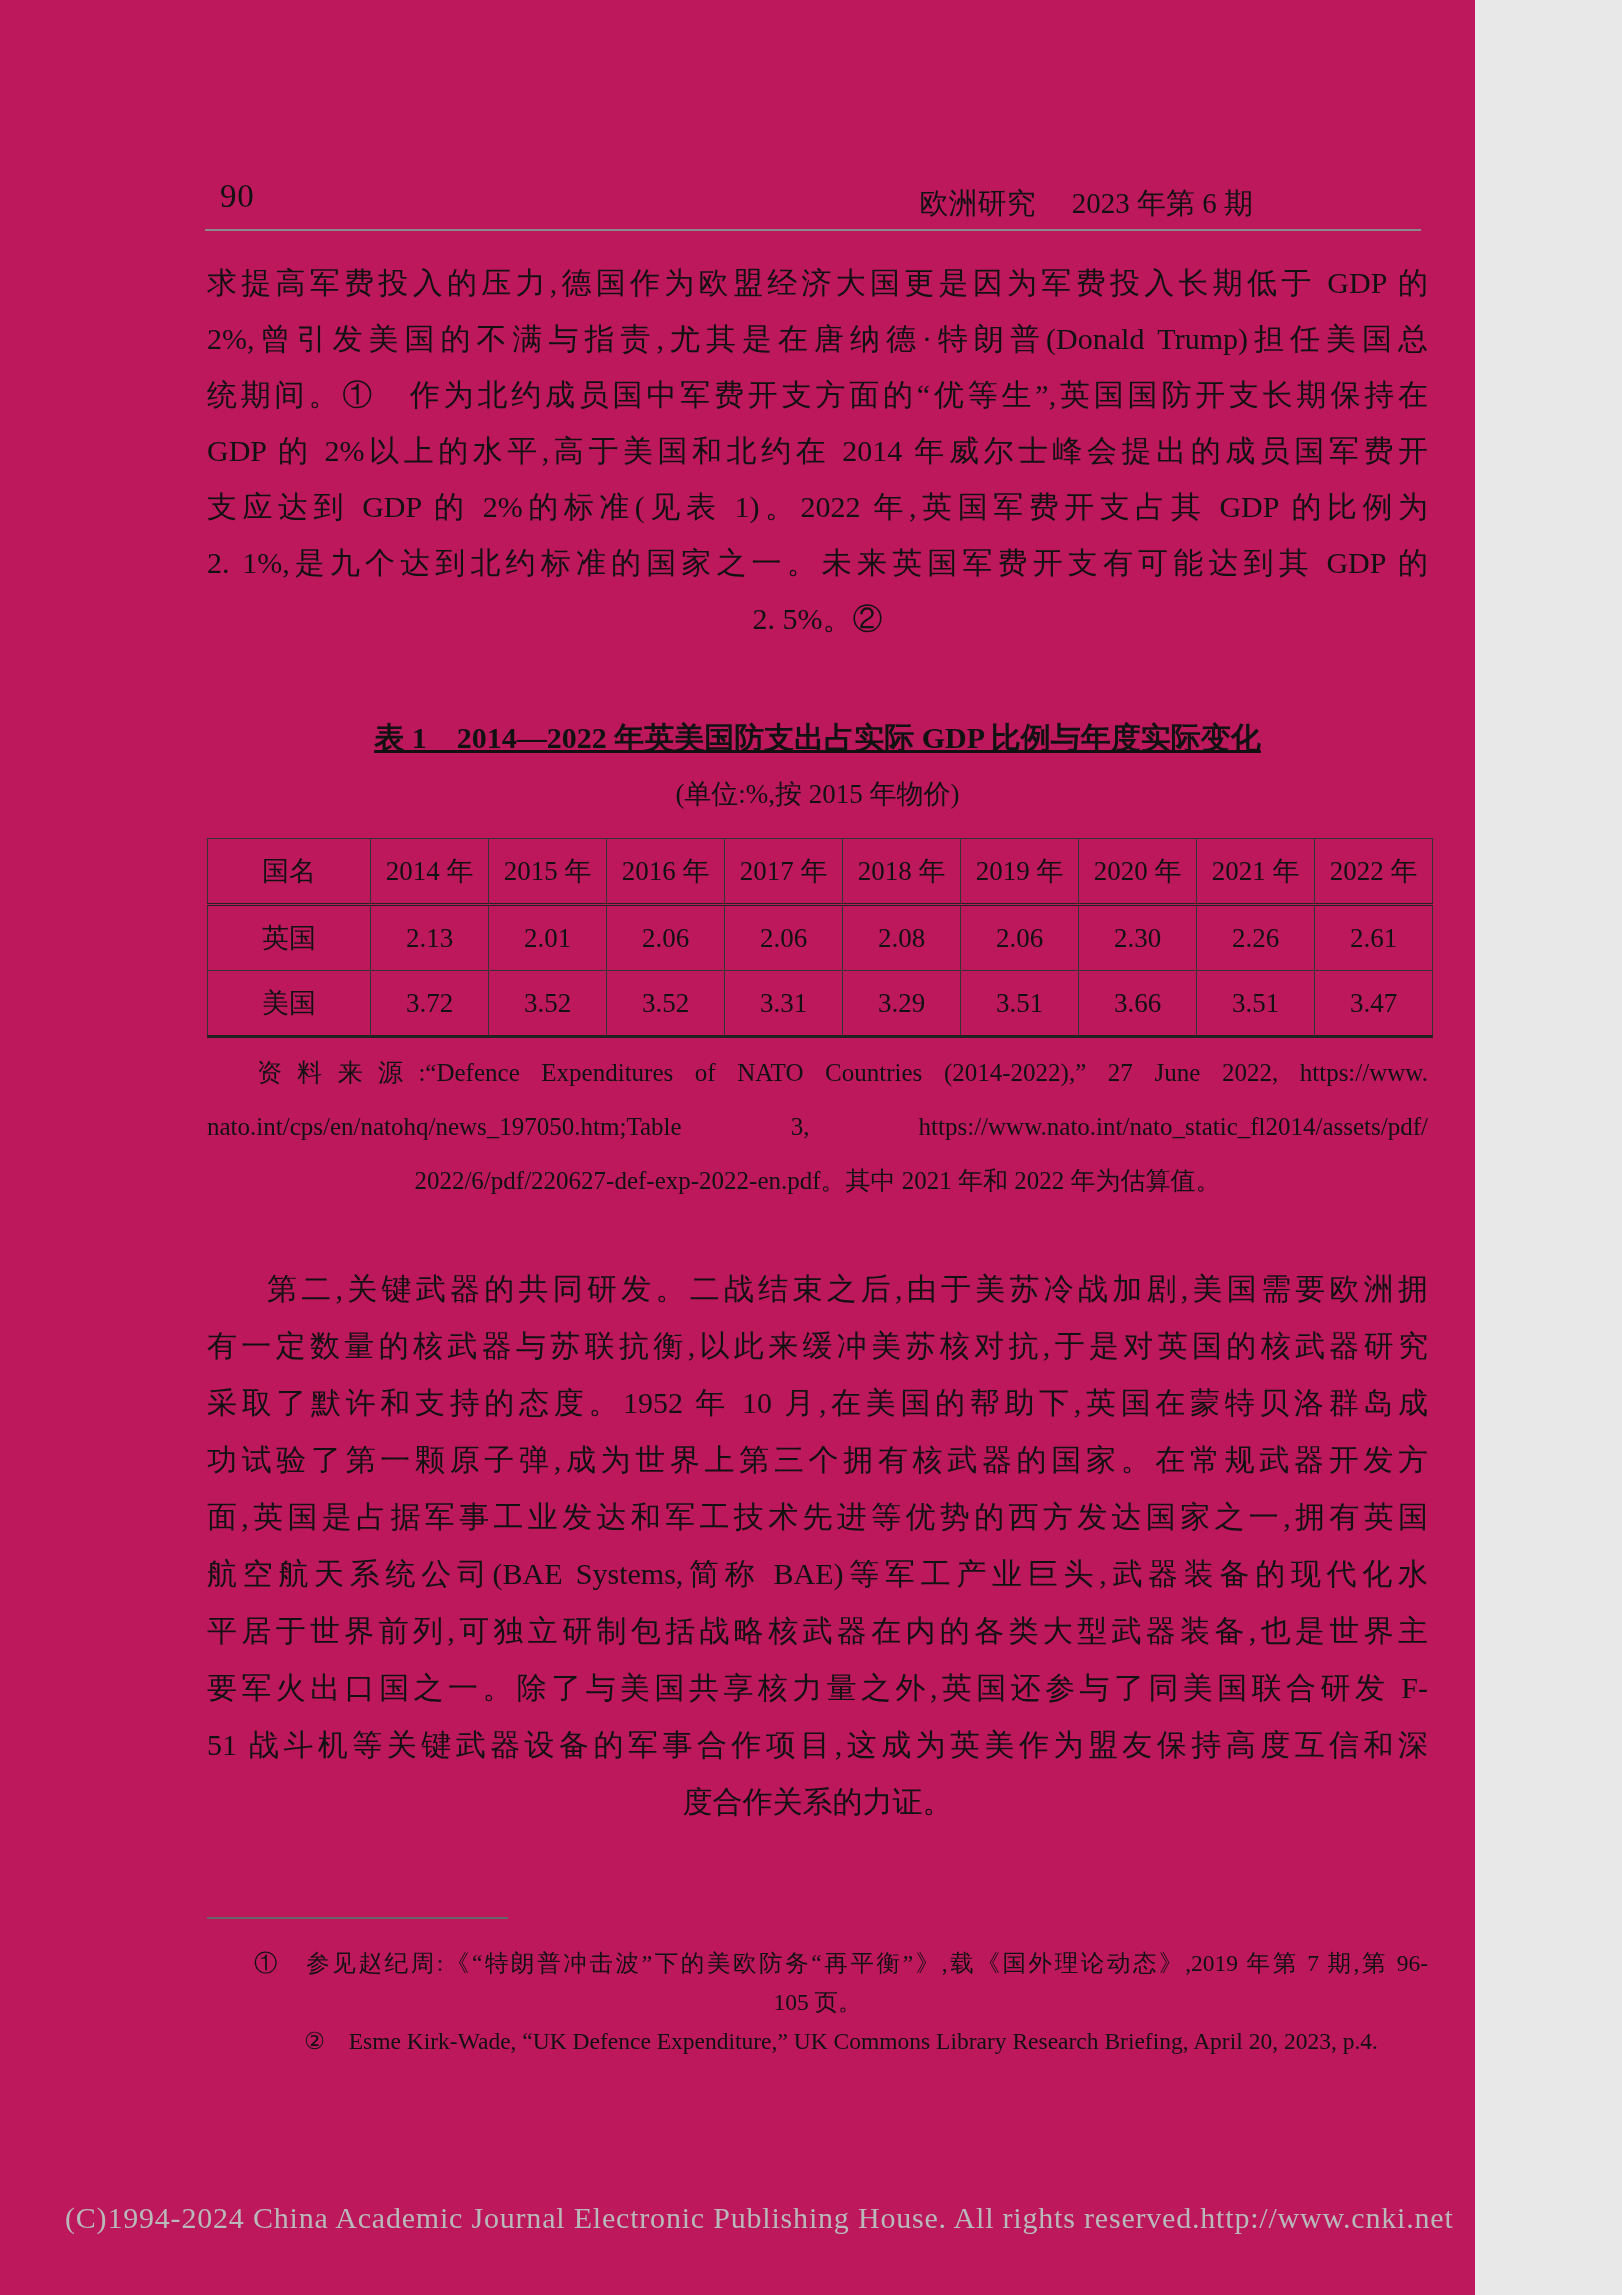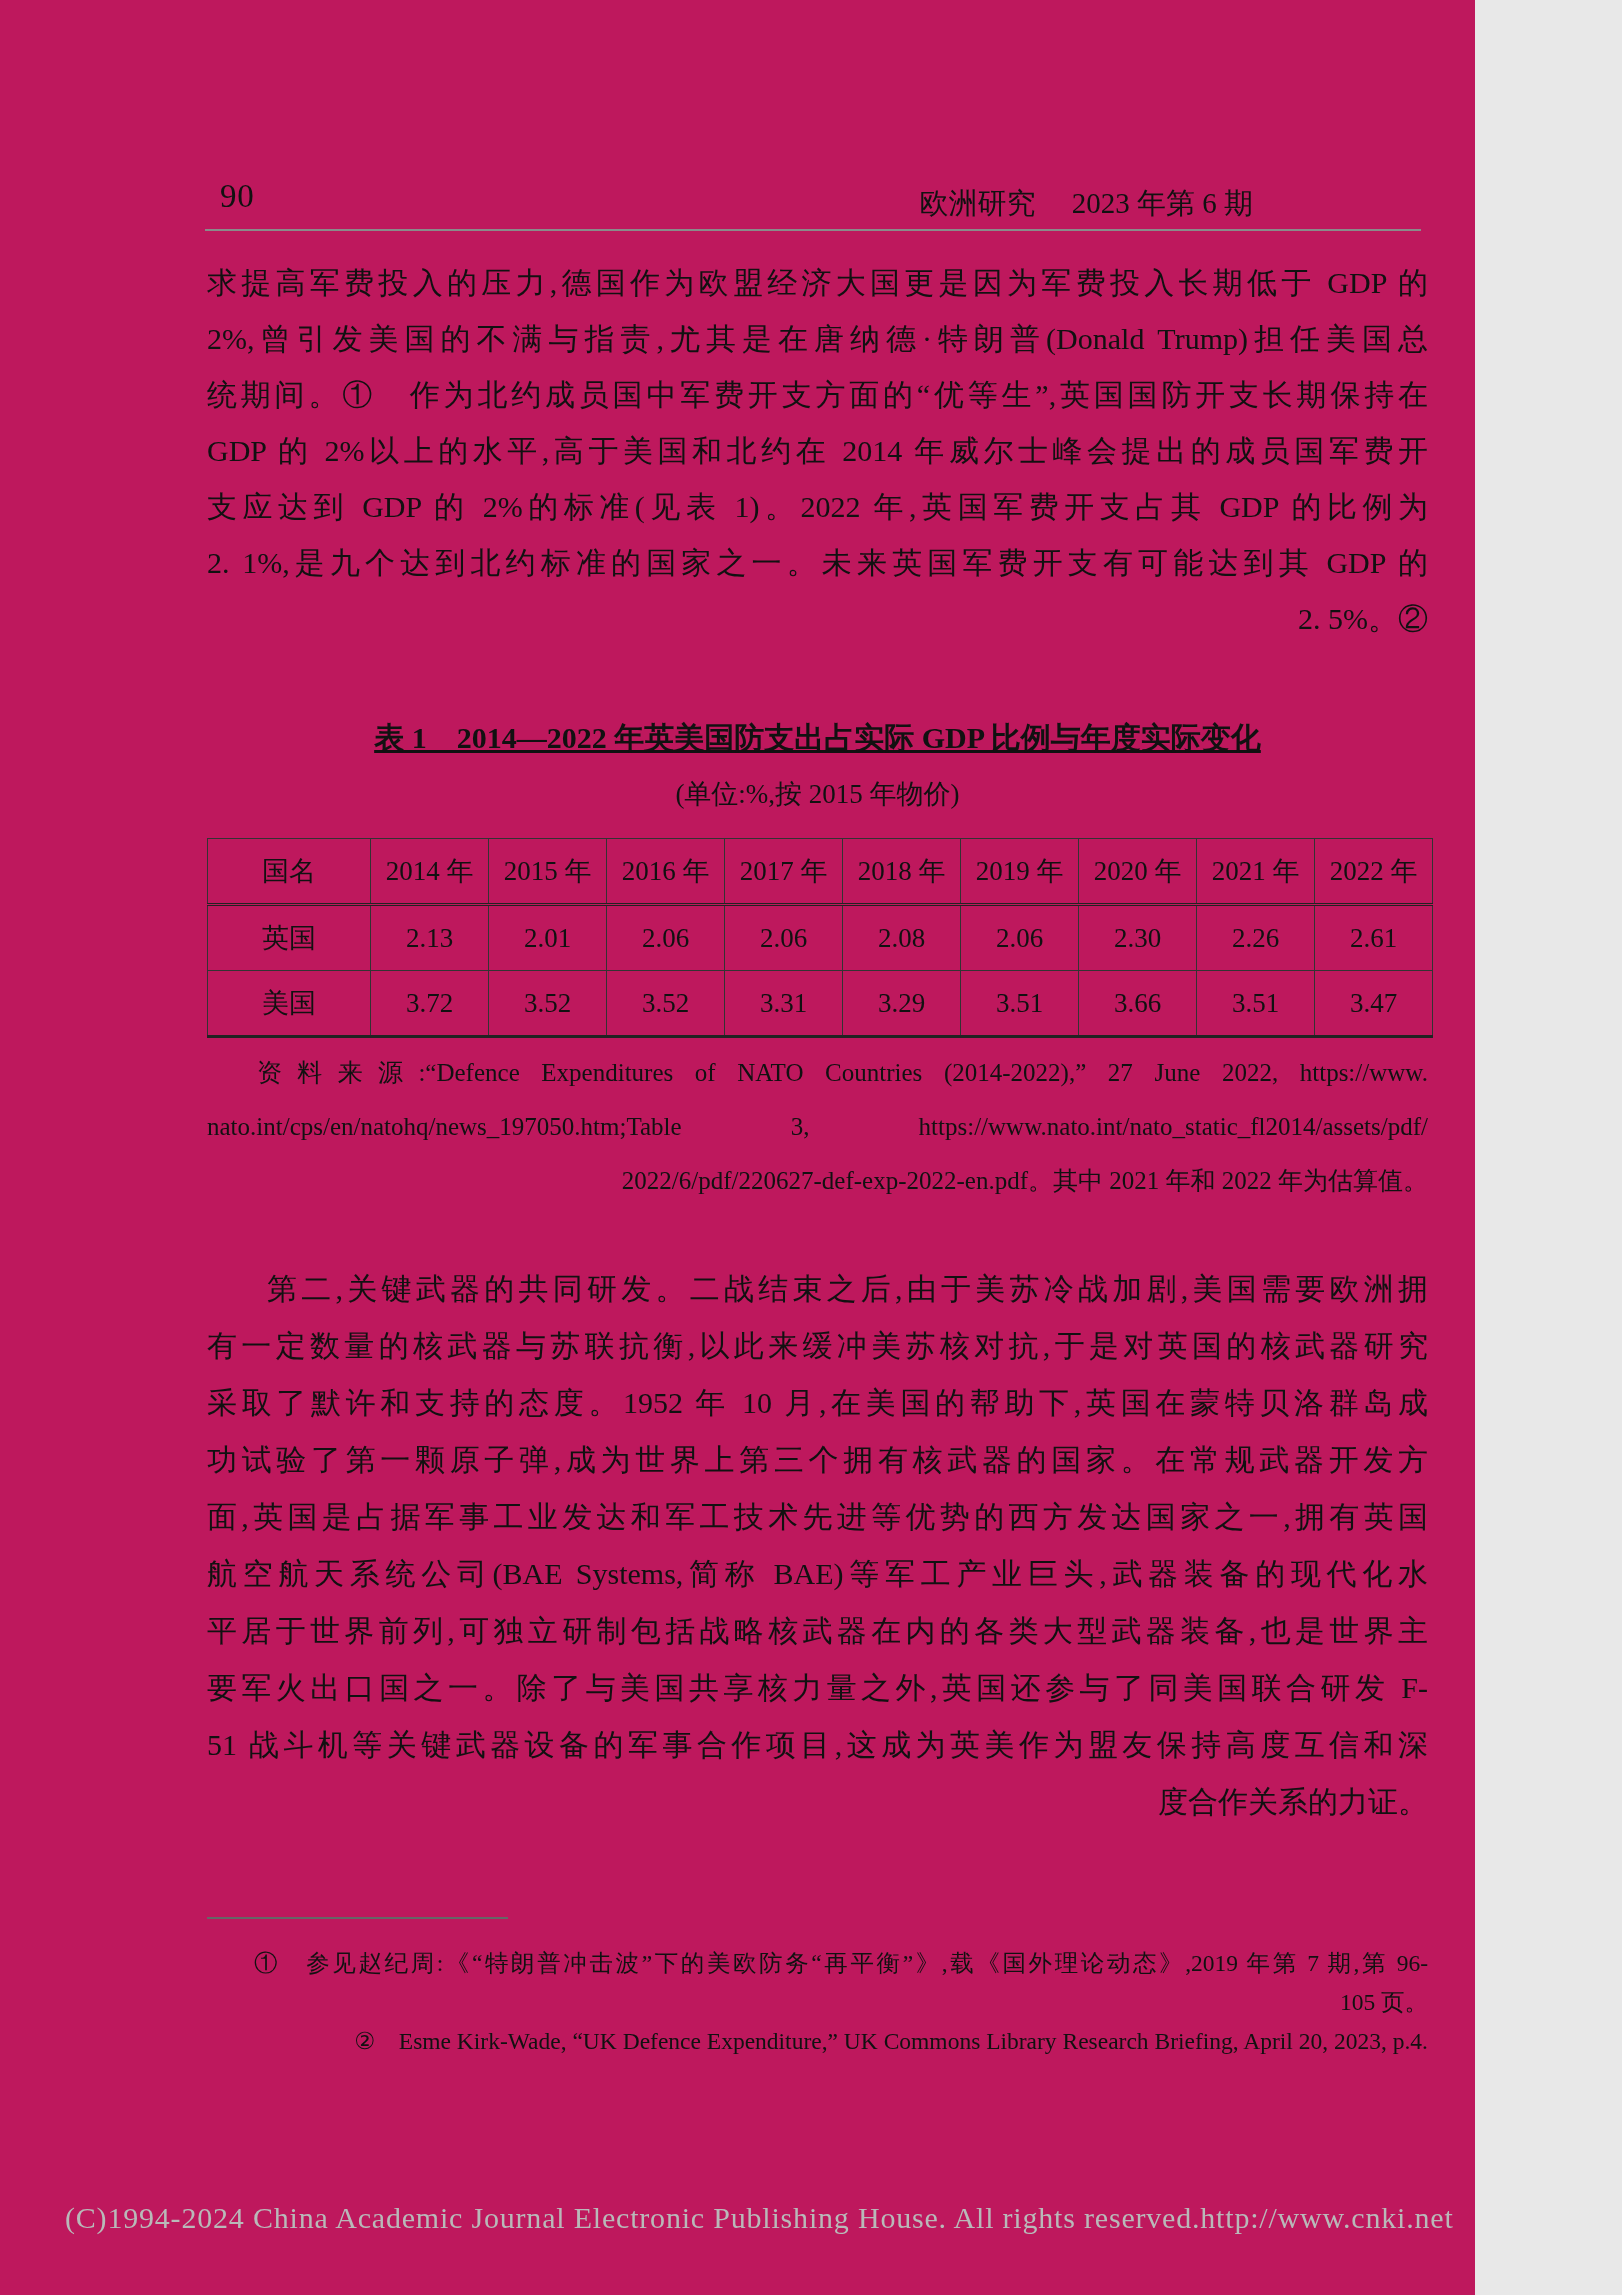--- a/index.html
+++ b/index.html
@@ -25,21 +25,21 @@
     position: absolute; left: 205px; top: 229px;
     width: 1216px; height: 2.3px; background: #8a8a8a;
   }
   
   .textblock {
     position: absolute; left: 207px; width: 1221px;
   }
   .body-par { font-size: 30px; }
   .line {
     white-space: nowrap;
-    text-align: right;
+    text-align: center;
   }
   .jl { 
     white-space: normal;
     text-align: justify;
     text-align-last: justify;
   }
   .p1 { top: 255px; }
   .p1 .line { height: 56px; line-height: 56px; }
   .p2 { top: 1260px; }
   .p2 .line { height: 57px; line-height: 57px; }

